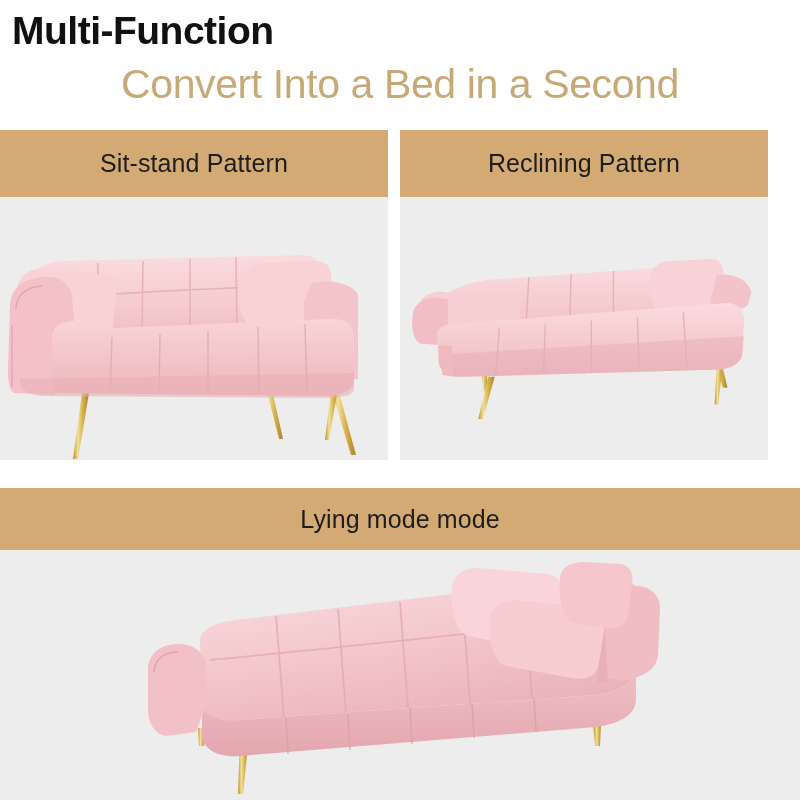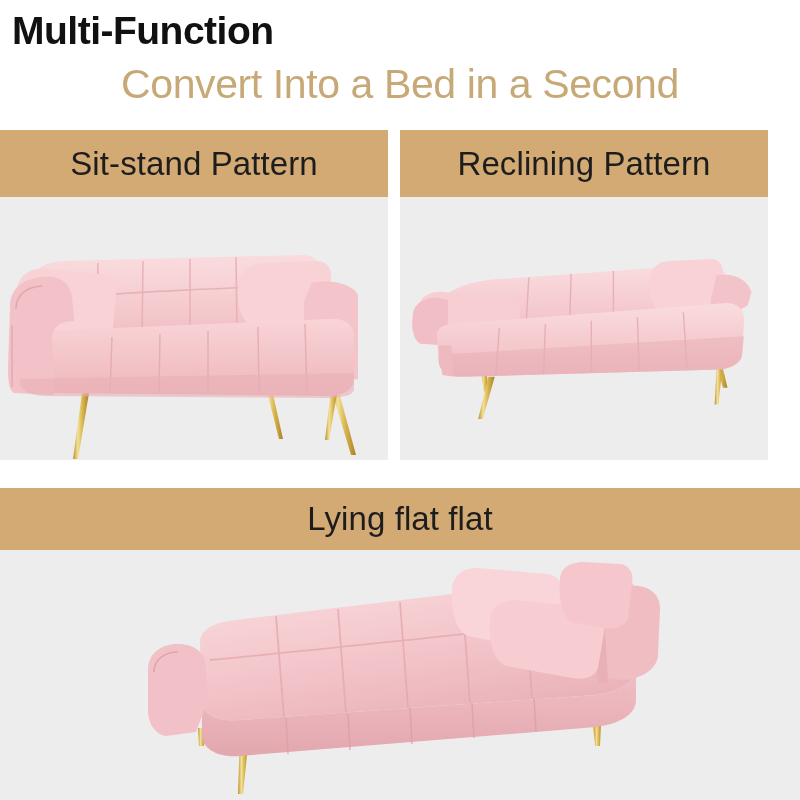--- a/index.html
+++ b/index.html
@@ -74,21 +74,21 @@
   }
   .panel-header-inner {
     position: absolute;
     left: 0;
     top: 0;
     width: 100%;
     height: 67px;
     display: flex;
     align-items: center;
     justify-content: center;
-    font-size: 33px;
+    font-size: 25px;
     color: #1d1d1d;
     font-weight: normal;
     letter-spacing: 0.1px;
     white-space: nowrap;
   }
   .panel-photo {
     position: absolute;
     left: 0;
     top: 67px;
     width: 100%;
@@ -255,21 +255,21 @@
         </g>
 
         <path d="M42,160 L374,140 L372,158 C372,168 362,174 348,176 L66,184 C50,184 42,176 42,166 Z" fill="#e7b0b6" opacity="0.55"></path>
         <path d="M42,150 L56,150 L58,184 L46,182 Z" fill="#eebac0"></path>
       </svg>
     </div>
   </div>
 
   <div class="panel" id="panel-flat">
     <div class="panel-header"></div>
-    <div class="panel-header-inner">Lying flat flat</div>
+    <div class="panel-header-inner">Lying mode mode</div>
     <div class="panel-photo">
       <svg class="sofa-svg" viewBox="0 0 800 250" preserveAspectRatio="xMidYMid meet">
         <defs>
           <linearGradient id="pinkC" x1="0.1" y1="0" x2="0.6" y2="1">
             <stop offset="0%" stop-color="#fadcde"></stop>
             <stop offset="55%" stop-color="#f3c6cb"></stop>
             <stop offset="100%" stop-color="#e9b2b8"></stop>
           </linearGradient>
           <linearGradient id="pinkCside" x1="0" y1="0" x2="0" y2="1">
             <stop offset="0%" stop-color="#f1c0c6"></stop>

